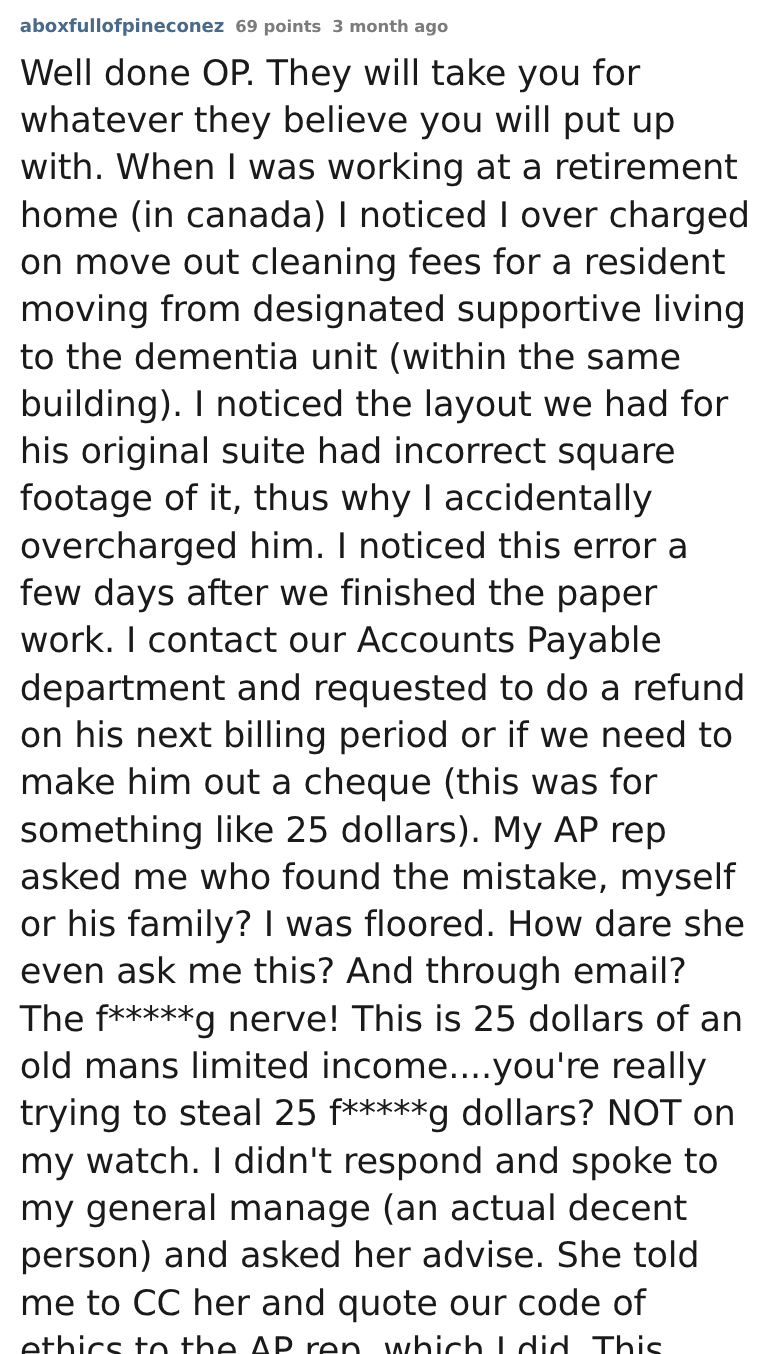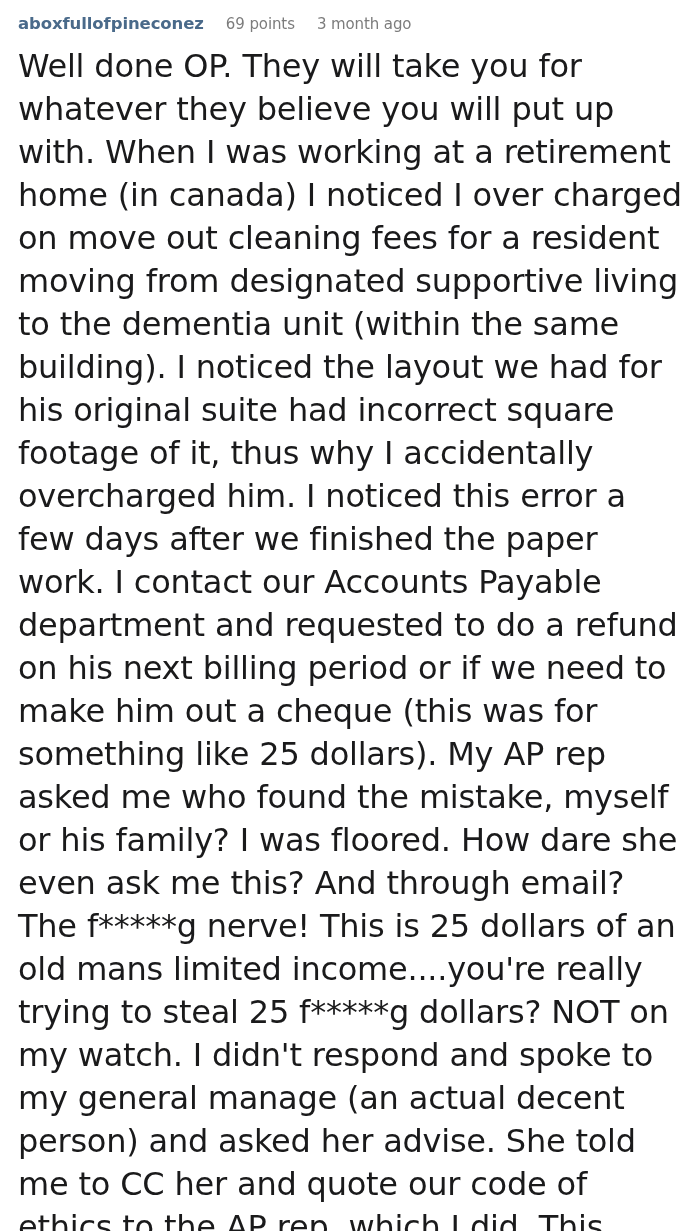--- a/index.html
+++ b/index.html
@@ -16,36 +16,36 @@
   }
   .comment {
     width: 700px;
     box-sizing: border-box;
     padding: 16px 18px 10px 18px;
     background: #ffffff;
   }
   .comment-header {
     display: flex;
     align-items: baseline;
-    gap: 22px;
+    gap: 10px;
     margin-bottom: 12px;
     line-height: 1;
   }
   .author {
     font-family: "DejaVu Sans", sans-serif;
     font-size: 16.5px;
     font-weight: 700;
     color: #4a6a8a;
     text-decoration: none;
     letter-spacing: -0.1px;
   }
   .meta {
     font-size: 15px;
     color: #7c7c7c;
-    font-weight: 400;
+    font-weight: 700;
     letter-spacing: -0.1px;
     text-align: center;
   }
   .comment-body {
     font-size: 32px;
     line-height: 1.345;
     color: #1a1a1b;
     letter-spacing: -0.25px;
     word-spacing: 0.2px;
     font-weight: 400;

